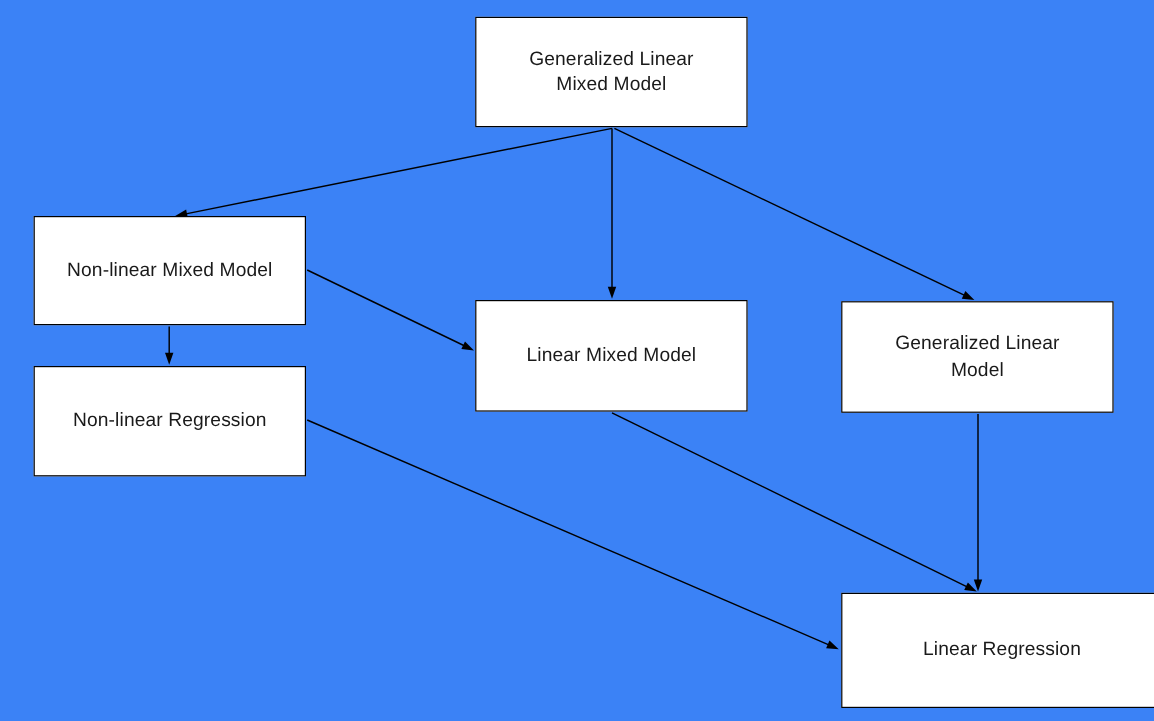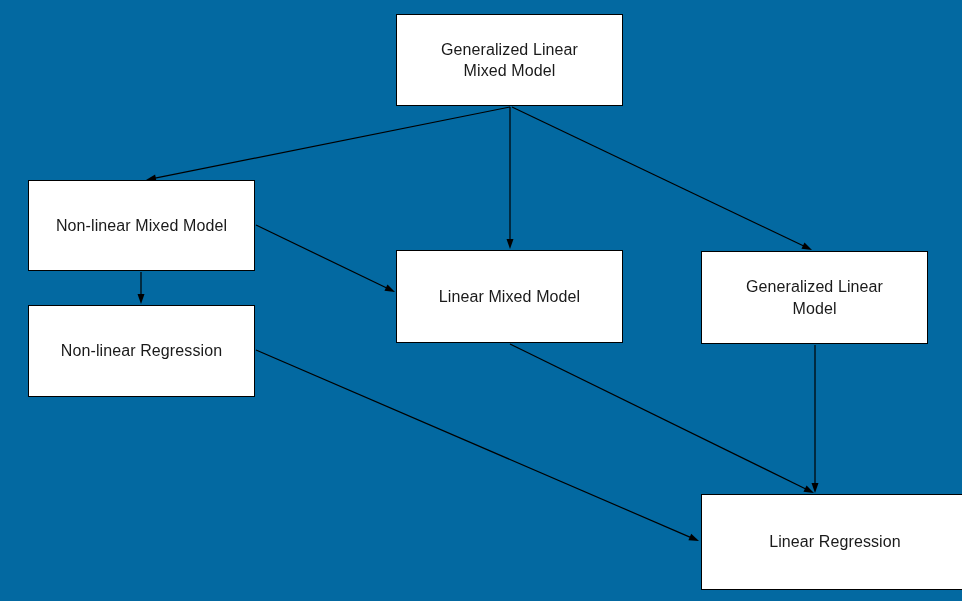--- a/index.html
+++ b/index.html
@@ -43,21 +43,21 @@
     line-height: 1.32;
     color: #1a1a1a;
     letter-spacing: 0.1px;
     padding: 0 8px;
     white-space: pre-line;
   }
 </style>
 </head>
 <body>
 
-<div id="diagram-canvas" style="background: #0369a1;">
+<div id="diagram-canvas" style="background: #3b82f6;">
 
   <svg id="arrow-layer" viewBox="0 0 962 601" width="962" height="601" xmlns="http://www.w3.org/2000/svg">
       <g>
         <line x1="510" y1="107" x2="153.84381550543446" y2="178.42692711017386" stroke="#000000" stroke-width="1.2"></line>
         <polygon points="146,180 155.11654999249413,174.60198960408977 156.49298877109203,181.4653281713449" fill="#000000"></polygon>
       </g>
       <g>
         <line x1="510" y1="107" x2="510" y2="241" stroke="#000000" stroke-width="1.2"></line>
         <polygon points="510,249 506.5,239 513.5,239" fill="#000000"></polygon>
       </g>

